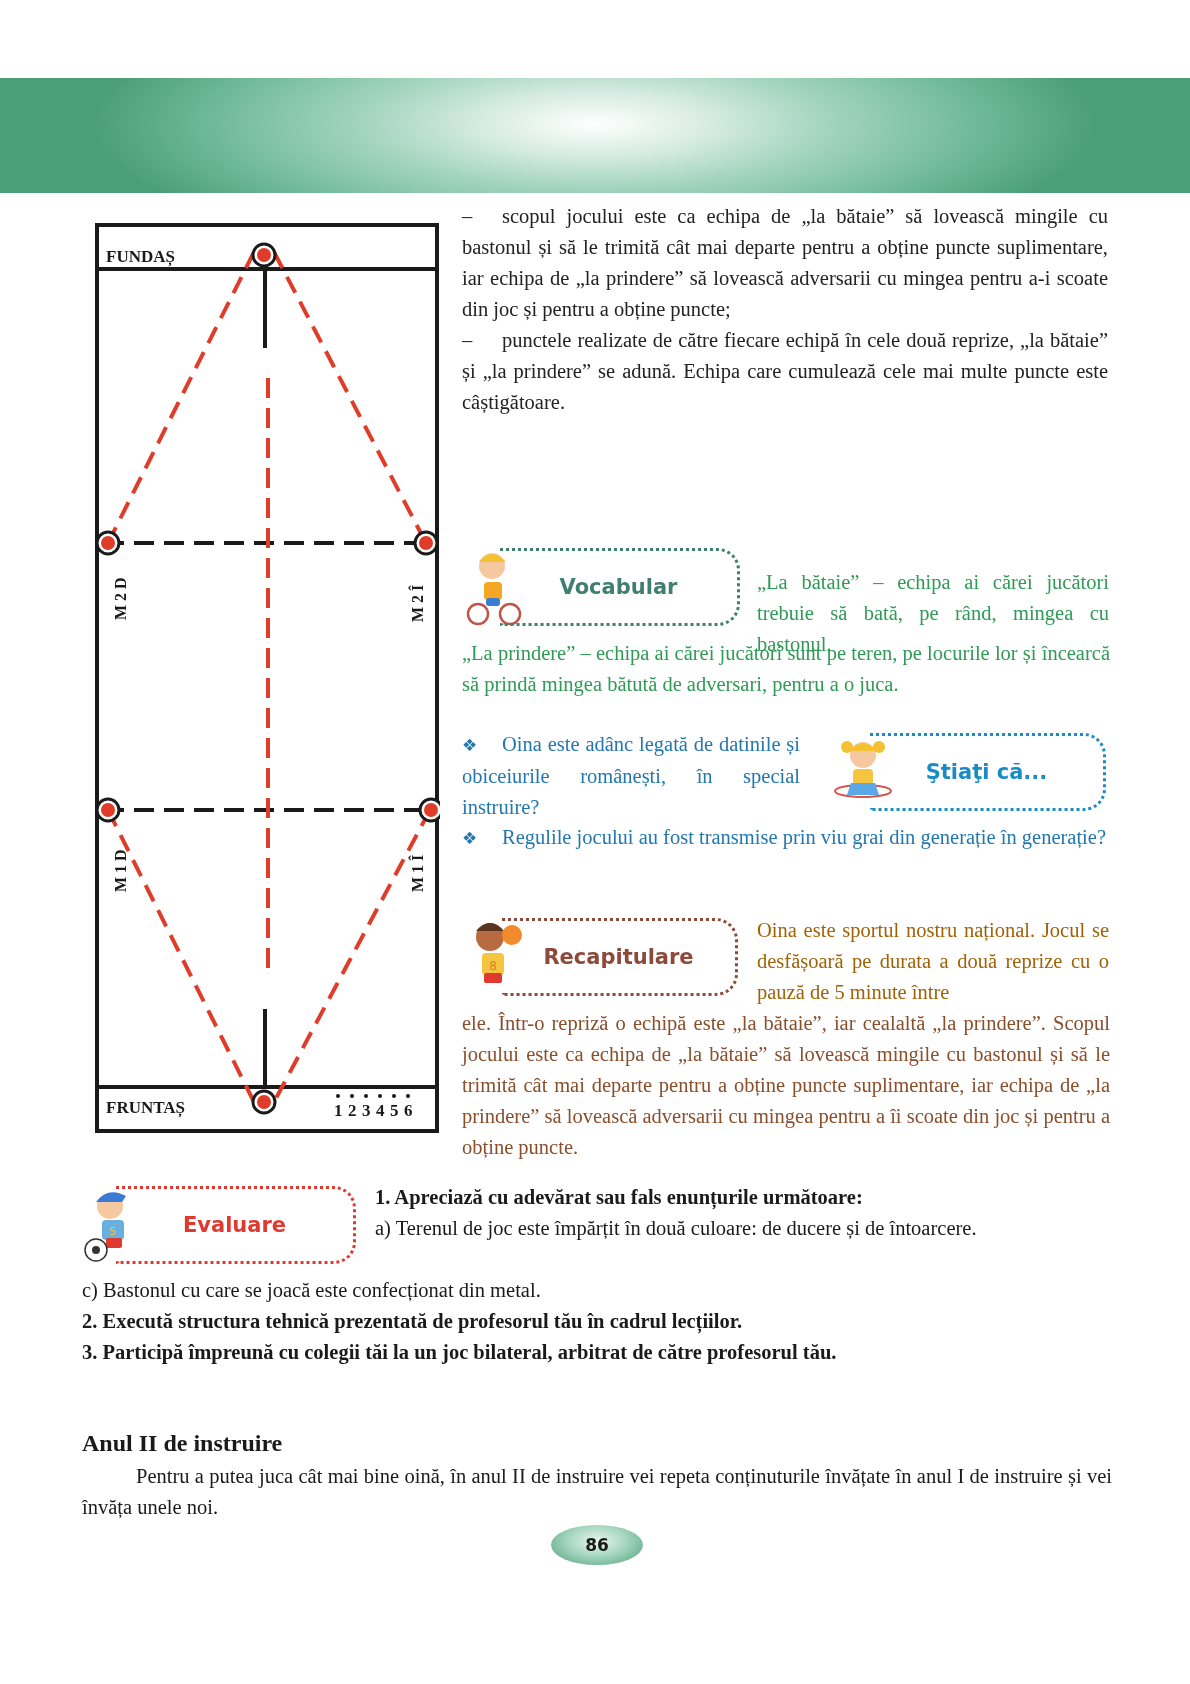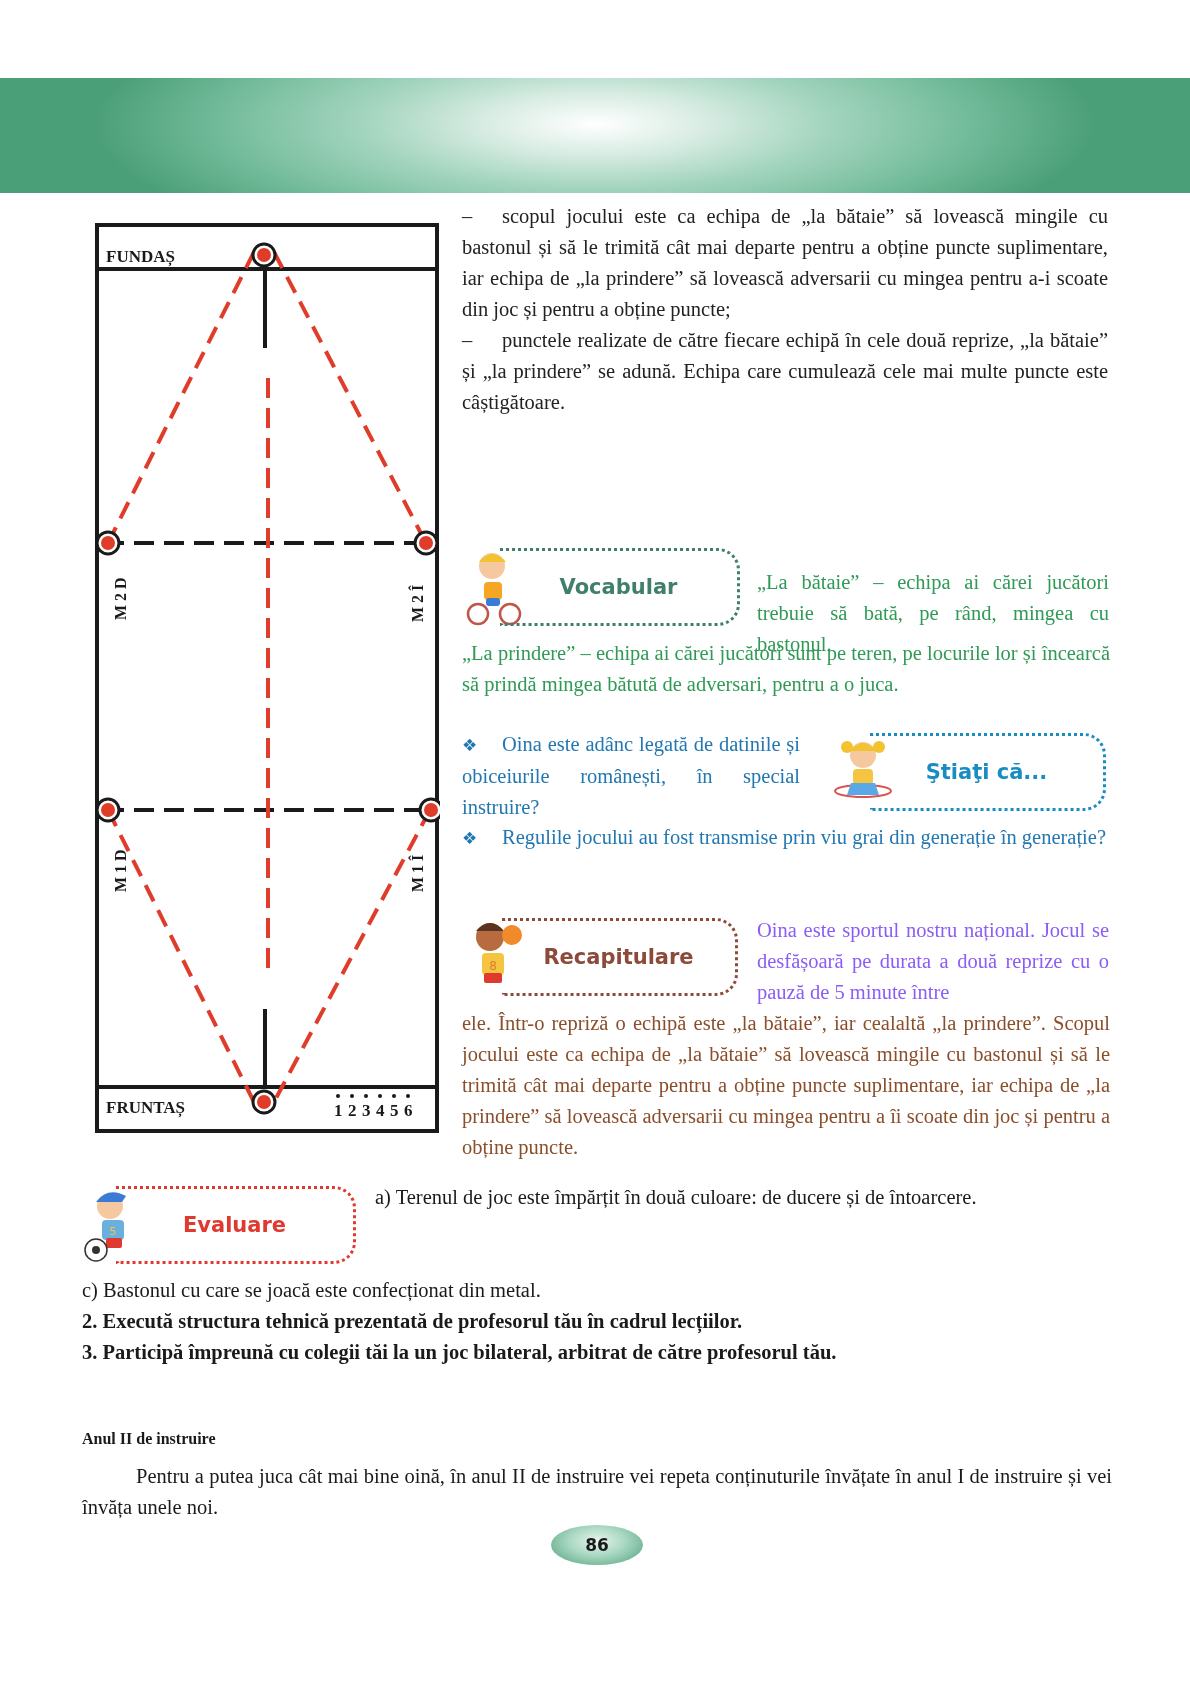--- a/index.html
+++ b/index.html
@@ -34,30 +34,30 @@
     #vocab-text2 { left: 462px; top: 638px; width: 648px; color: #2f9a55; }
 
     #stiati-badge { left: 870px; top: 733px; width: 236px; color: #1a8cc4; border-color: #1a8cc4; }
     #stiati-kid { left: 833px; top: 733px; width: 60px; height: 80px; }
     #stiati-text1 { left: 462px; top: 729px; width: 338px; color: #2277b0; }
     #stiati-text2 { left: 462px; top: 822px; width: 648px; color: #2277b0; }
     .diamond { display: inline-block; width: 40px; color: #2277b0; font-size: 17px; }
 
     #recap-badge { left: 502px; top: 918px; width: 236px; color: #8c4a3a; border-color: #8c4a3a; }
     #recap-kid { left: 464px; top: 915px; width: 60px; height: 82px; }
-    #recap-text1 { left: 757px; top: 915px; width: 352px; color: #8b5cf6; }
+    #recap-text1 { left: 757px; top: 915px; width: 352px; color: #a16207; }
     #recap-text2 { left: 462px; top: 1008px; width: 648px; color: #8a4e2b; }
 
     #eval-badge { left: 116px; top: 1186px; width: 240px; color: #e0392f; border-color: #e0392f; }
     #eval-kid { left: 82px; top: 1184px; width: 60px; height: 80px; }
     #eval-q1 { left: 375px; top: 1182px; width: 740px; font-size: 20.5px; line-height: 31px; color: #1a1a1a; }
     #eval-rest { left: 82px; top: 1275px; width: 1030px; font-size: 20.5px; line-height: 31px; color: #1a1a1a; }
     .bold { font-weight: bold; }
 
-    #anul-title { position: absolute; left: 82px; top: 1430px; font-size: 16px; font-weight: bold; }
+    #anul-title { position: absolute; left: 82px; top: 1430px; font-size: 24px; font-weight: bold; }
     #anul-text { left: 82px; top: 1461px; width: 1030px; }
     #anul-text p { text-indent: 54px; }
 
     .page-num {
       position: absolute; left: 551px; top: 1525px; width: 92px; height: 40px; border-radius: 50%;
       background: radial-gradient(ellipse at 50% 40%, #e9f5ee 0%, #a6d6c0 45%, #4d9d77 100%);
       display: flex; align-items: center; justify-content: center;
       font-family: "DejaVu Sans", sans-serif; font-weight: bold; font-size: 17px; color: #1a1a1a;
     }
   </style>
@@ -193,20 +193,21 @@
   <rect x="24" y="54" width="16" height="10" rx="2" fill="#e0392f"></rect>
   <circle cx="28" cy="22" r="13" fill="#f6c8a0"></circle>
   <path d="M14 18 Q26 2 44 12 L40 18 Z" fill="#3a7bd5"></path>
   <circle cx="14" cy="66" r="11" fill="#fff" stroke="#333" stroke-width="1.5"></circle>
   <circle cx="14" cy="66" r="4" fill="#333"></circle>
 </svg>
 <div class="badge" id="eval-badge">
   <span>Evaluare</span>
 </div>
 <div class="text-block" id="eval-q1">
+  <p class="bold">1. Apreciază cu adevărat sau fals enunțurile următoare:</p>
   <p>a) Terenul de joc este împărțit în două culoare: de ducere și de întoarcere.</p>
 </div>
 <div class="text-block" id="eval-rest">
   <p>c) Bastonul cu care se joacă este confecționat din metal.</p>
   <p class="bold">2. Execută structura tehnică prezentată de profesorul tău în cadrul lecțiilor.</p>
   <p class="bold">3. Participă împreună cu colegii tăi la un joc bilateral, arbitrat de către profesorul tău.</p>
 </div>
 
 <div id="anul-title">Anul II de instruire</div>
 <div class="text-block" id="anul-text">

